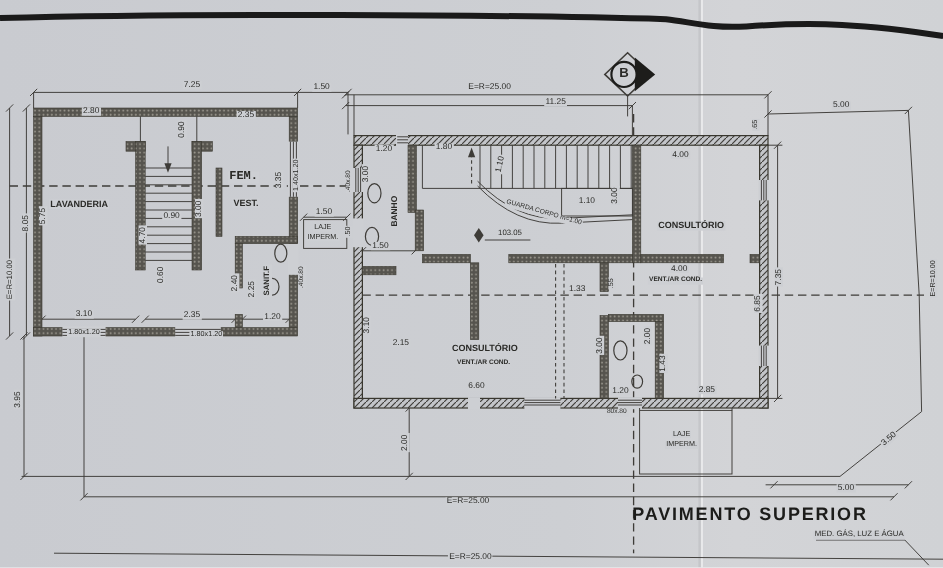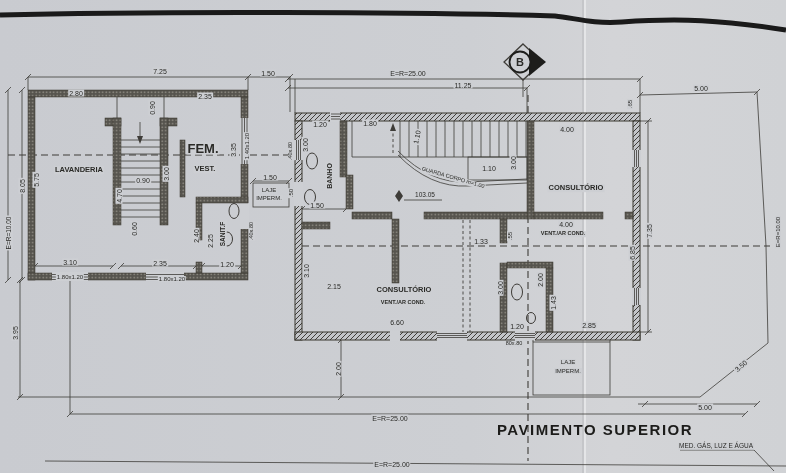--- a/index.html
+++ b/index.html
@@ -176,34 +176,34 @@
 
   <g>
     <line class="ln" x1="523" y1="80" x2="523" y2="97"></line>
     <polygon class="ln2" points="523,44 542,62 523,80 504,62"></polygon>
     <polygon points="529,48 546,62 529,76" fill="#1d1d1b"></polygon>
     <circle cx="520" cy="62" r="10.5" fill="var(--paper)" stroke="#1d1d1b" stroke-width="1.8"></circle>
   </g>
 </svg>
 
 <div id="labels">
-  <div class="lbl title" style="left:595px;top:429px;font-size:15px;transform:translate(-50%,-50%);">PAVIMENTO SUPERIOR</div>
+  <div class="lbl title" style="left:625px;top:429px;font-size:15px;transform:translate(-50%,-50%);">PAVIMENTO SUPERIOR</div>
   <div class="lbl" style="left:716px;top:446px;font-size:6.5px;transform:translate(-50%,-50%);">MED. GÁS, LUZ E ÁGUA</div>
   <div class="lbl" style="left:520px;top:62px;font-size:11px;font-weight:bold;background:transparent;transform:translate(-50%,-50%);">B</div>
   <div class="lbl" style="left:425px;top:195px;font-size:6.5px;transform:translate(-50%,-50%);">103.05</div>
 <div class="lbl" style="left: 160px; top: 71px; font-size: 7px; transform: translate(-50%, -50%) rotate(0deg);">7.25</div>
       <div class="lbl" style="left: 268px; top: 73px; font-size: 7px; transform: translate(-50%, -50%) rotate(0deg);">1.50</div>
       <div class="lbl" style="left: 76px; top: 93px; font-size: 7px; transform: translate(-50%, -50%) rotate(0deg);">2.80</div>
       <div class="lbl" style="left: 205px; top: 96px; font-size: 7px; transform: translate(-50%, -50%) rotate(0deg);">2.35</div>
       <div class="lbl" style="left: 152px; top: 108px; font-size: 7px; transform: translate(-50%, -50%) rotate(-90deg);">0.90</div>
       <div class="lbl" style="left: 205px; top: 138px; font-size: 7.5px; font-weight: 700; transform: translate(-50%, -50%) rotate(0deg); margin-top: 31px;">VEST.</div>
-      <div class="lbl" style="left: 203px; top: 148px; font-size: 13px; font-weight: 700; transform: translate(-50%, -50%) rotate(0deg);">FEM.</div>
+      <div class="lbl" style="left: 203px; top: 148px; font-size: 10px; font-weight: 700; transform: translate(-50%, -50%) rotate(0deg); font-family: Liberation Mono, monospace;">FEM.</div>
       <div class="lbl" style="left: 233px; top: 150px; font-size: 7px; transform: translate(-50%, -50%) rotate(-90deg);">3.35</div>
       <div class="lbl" style="left: 247px; top: 146px; font-size: 6px; transform: translate(-50%, -50%) rotate(-90deg);">1.40x1.20</div>
-      <div class="lbl" style="left: 79px; top: 170px; font-size: 7.5px; font-weight: 700; transform: translate(-50%, -50%) rotate(0deg);">LAVANDERIA</div>
+      <div class="lbl" style="left: 66px; top: 170px; font-size: 7.5px; font-weight: 700; transform: translate(-50%, -50%) rotate(0deg);">LAVANDERIA</div>
       <div class="lbl" style="left: 9px; top: 233px; font-size: 6.5px; transform: translate(-50%, -50%) rotate(-90deg);">E=R=10.00</div>
       <div class="lbl" style="left: 22px; top: 186px; font-size: 7px; transform: translate(-50%, -50%) rotate(-90deg);">8.05</div>
       <div class="lbl" style="left: 36px; top: 180px; font-size: 7px; transform: translate(-50%, -50%) rotate(-90deg);">5.75</div>
       <div class="lbl" style="left: 119px; top: 196px; font-size: 7px; transform: translate(-50%, -50%) rotate(-90deg);">4.70</div>
       <div class="lbl" style="left: 143px; top: 180px; font-size: 7px; transform: translate(-50%, -50%) rotate(0deg);">0.90</div>
       <div class="lbl" style="left: 166px; top: 174px; font-size: 7px; transform: translate(-50%, -50%) rotate(-90deg);">3.00</div>
       <div class="lbl" style="left: 134px; top: 229px; font-size: 7px; transform: translate(-50%, -50%) rotate(-90deg);">0.60</div>
       <div class="lbl" style="left: 196px; top: 236px; font-size: 7px; transform: translate(-50%, -50%) rotate(-90deg);">2.40</div>
       <div class="lbl" style="left: 210px; top: 241px; font-size: 7px; transform: translate(-50%, -50%) rotate(-90deg);">2.25</div>
       <div class="lbl" style="left: 223px; top: 234px; font-size: 6.5px; font-weight: 700; transform: translate(-50%, -50%) rotate(-90deg);">SANIT.F</div>

